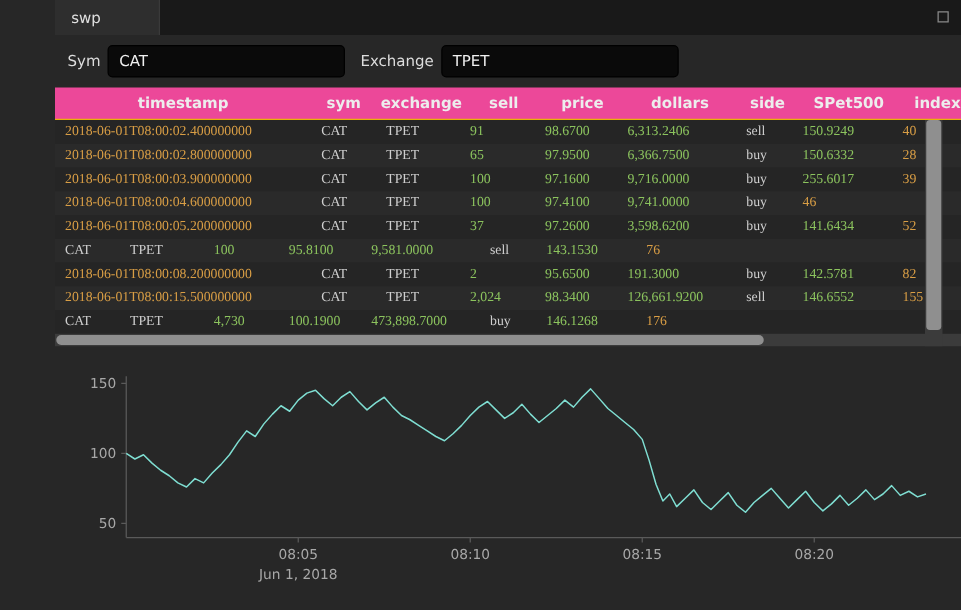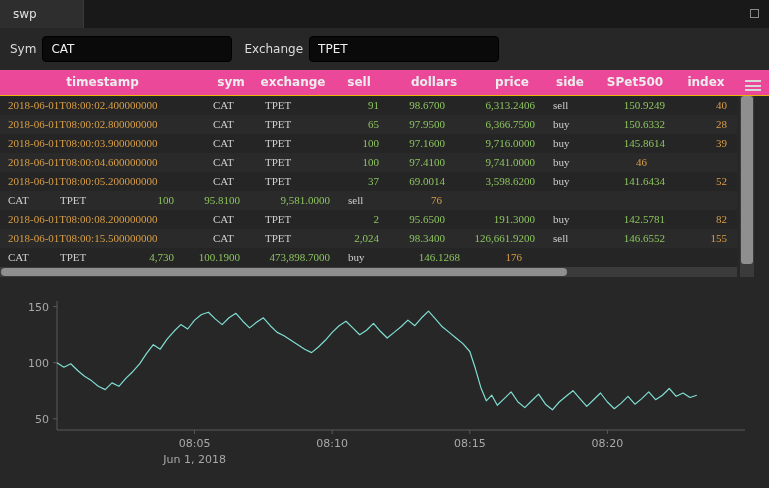--- a/index.html
+++ b/index.html
@@ -1,18 +1,18 @@
 <!DOCTYPE html>
 <html><head>
 <meta charset="utf-8">
 <style>
   * { margin:0; padding:0; box-sizing:border-box; }
   html,body { background:#1a1a1a; }
   body { font-family:"DejaVu Sans", sans-serif; }
-  .window { position:relative; width:769px; height:488px; background:#272727; overflow:hidden; }
+  .window { position:relative; width:769px; height:488px; background:#272727; overflow:hidden;padding-left:44px; }
 
   
   .titlebar { height:28px; background:#191919; position:relative; }
   .tab { width:84px; height:28px; background:#2e2e2e; color:#e0e0e0; font-size:12px;
          line-height:28px; padding-left:13px; border-right:1px solid #3a3a3a; }
   .max-btn { position:absolute; right:10px; top:9px; width:9px; height:9px;
              border:1px solid #8a8a8a; background:transparent; cursor:pointer; }
 
   
   .formrow { height:42px; display:flex; align-items:center; padding-left:10px; }
@@ -31,21 +31,21 @@
   .hmenu { margin-left:auto; width:32px; text-align:center; cursor:pointer; padding-top:7px; }
   .hamburger { display:inline-block; width:16px; height:11px;
                border-top:2px solid #d8d8d8; border-bottom:2px solid #d8d8d8; position:relative; }
   .hamburger::after { content:""; position:absolute; left:0; right:0; top:2.5px; height:2px; background:#d8d8d8; }
 
   .tbody { width:737px; }
   .trow { display:flex; height:19px; line-height:19px; font-size:11px; width:737px; cursor:default;font-family:Liberation Serif, serif; }
   .trow:nth-child(odd) { background:#252525; }
   .trow:nth-child(even) { background:#2a2a2a; }
   .tcell { padding:0 8px; white-space:nowrap; overflow:hidden; }
-  .tcell.right { text-align:right; padding:0 10px 0 3px; }
+  .tcell.right { text-align:left; padding:0 10px 0 3px; }
 
   
   .scroll-h { width:737px; height:10px; background:#3b3b3b; position:relative; }
   .scroll-h .thumb { position:absolute; left:1px; top:1px; height:8px; width:566px;
                      background:#8f8f8f; border-radius:4px; cursor:pointer; }
   .scroll-v { position:absolute; right:15px; top:96px; width:14px; height:181px; background:#3b3b3b; }
   .scroll-v .thumb { position:absolute; top:0; left:1px; width:12px; height:168px;
                      background:#8f8f8f; border-radius:3px; cursor:pointer; }
 
   
@@ -71,22 +71,22 @@
     <input type="text" value="TPET" style="">
   </div>
 
   <div>
     <div class="thead">
       <div class="hcells">
           <div class="hcell" style="width: 205px;">timestamp</div>
           <div class="hcell" style="width: 52px;">sym</div>
           <div class="hcell" style="width: 72px;">exchange</div>
           <div class="hcell" style="width: 60px;">sell</div>
+          <div class="hcell" style="width: 66px;">price</div>
           <div class="hcell" style="width: 90px;">dollars</div>
-          <div class="hcell" style="width: 66px;">price</div>
           <div class="hcell" style="width: 50px;">side</div>
           <div class="hcell" style="width: 80px;">SPet500</div>
           <div class="hcell" style="width: 62px;">index</div>
         </div>
       <div class="hmenu">
         <span class="hamburger"></span>
       </div>
     </div>
     <div class="tbody">
         <div class="trow">
@@ -112,51 +112,52 @@
           <div class="tcell right" style="width: 62px; color: rgb(217, 158, 69);">28</div>
         </div>
         <div class="trow">
           <div class="tcell" style="width: 205px; color: rgb(217, 158, 69);">2018-06-01T08:00:03.900000000</div>
           <div class="tcell" style="width: 52px; color: rgb(207, 207, 207);">CAT</div>
           <div class="tcell" style="width: 72px; color: rgb(207, 207, 207);">TPET</div>
           <div class="tcell right" style="width: 60px; color: rgb(140, 196, 94);">100</div>
           <div class="tcell right" style="width: 66px; color: rgb(140, 196, 94);">97.1600</div>
           <div class="tcell right" style="width: 90px; color: rgb(140, 196, 94);">9,716.0000</div>
           <div class="tcell" style="width: 50px; color: rgb(207, 207, 207);">buy</div>
-          <div class="tcell right" style="width: 80px; color: rgb(140, 196, 94);">145.8614</div>
+          <div class="tcell right" style="width: 80px; color: rgb(140, 196, 94);">255.6017</div>
           <div class="tcell right" style="width: 62px; color: rgb(217, 158, 69);">39</div>
         </div>
         <div class="trow">
           <div class="tcell" style="width: 205px; color: rgb(217, 158, 69);">2018-06-01T08:00:04.600000000</div>
           <div class="tcell" style="width: 52px; color: rgb(207, 207, 207);">CAT</div>
           <div class="tcell" style="width: 72px; color: rgb(207, 207, 207);">TPET</div>
           <div class="tcell right" style="width: 60px; color: rgb(140, 196, 94);">100</div>
           <div class="tcell right" style="width: 66px; color: rgb(140, 196, 94);">97.4100</div>
           <div class="tcell right" style="width: 90px; color: rgb(140, 196, 94);">9,741.0000</div>
           <div class="tcell" style="width: 50px; color: rgb(207, 207, 207);">buy</div>
           <div class="tcell right" style="width: 62px; color: rgb(217, 158, 69);">46</div>
         </div>
         <div class="trow">
           <div class="tcell" style="width: 205px; color: rgb(217, 158, 69);">2018-06-01T08:00:05.200000000</div>
           <div class="tcell" style="width: 52px; color: rgb(207, 207, 207);">CAT</div>
           <div class="tcell" style="width: 72px; color: rgb(207, 207, 207);">TPET</div>
           <div class="tcell right" style="width: 60px; color: rgb(140, 196, 94);">37</div>
-          <div class="tcell right" style="width: 66px; color: rgb(140, 196, 94);">69.0014</div>
+          <div class="tcell right" style="width: 66px; color: rgb(140, 196, 94);">97.2600</div>
           <div class="tcell right" style="width: 90px; color: rgb(140, 196, 94);">3,598.6200</div>
           <div class="tcell" style="width: 50px; color: rgb(207, 207, 207);">buy</div>
           <div class="tcell right" style="width: 80px; color: rgb(140, 196, 94);">141.6434</div>
           <div class="tcell right" style="width: 62px; color: rgb(217, 158, 69);">52</div>
         </div>
         <div class="trow">
           <div class="tcell" style="width: 52px; color: rgb(207, 207, 207);">CAT</div>
           <div class="tcell" style="width: 72px; color: rgb(207, 207, 207);">TPET</div>
           <div class="tcell right" style="width: 60px; color: rgb(140, 196, 94);">100</div>
           <div class="tcell right" style="width: 66px; color: rgb(140, 196, 94);">95.8100</div>
           <div class="tcell right" style="width: 90px; color: rgb(140, 196, 94);">9,581.0000</div>
           <div class="tcell" style="width: 50px; color: rgb(207, 207, 207);">sell</div>
+          <div class="tcell right" style="width: 80px; color: rgb(140, 196, 94);">143.1530</div>
           <div class="tcell right" style="width: 62px; color: rgb(217, 158, 69);">76</div>
         </div>
         <div class="trow">
           <div class="tcell" style="width: 205px; color: rgb(217, 158, 69);">2018-06-01T08:00:08.200000000</div>
           <div class="tcell" style="width: 52px; color: rgb(207, 207, 207);">CAT</div>
           <div class="tcell" style="width: 72px; color: rgb(207, 207, 207);">TPET</div>
           <div class="tcell right" style="width: 60px; color: rgb(140, 196, 94);">2</div>
           <div class="tcell right" style="width: 66px; color: rgb(140, 196, 94);">95.6500</div>
           <div class="tcell right" style="width: 90px; color: rgb(140, 196, 94);">191.3000</div>
           <div class="tcell" style="width: 50px; color: rgb(207, 207, 207);">buy</div>

